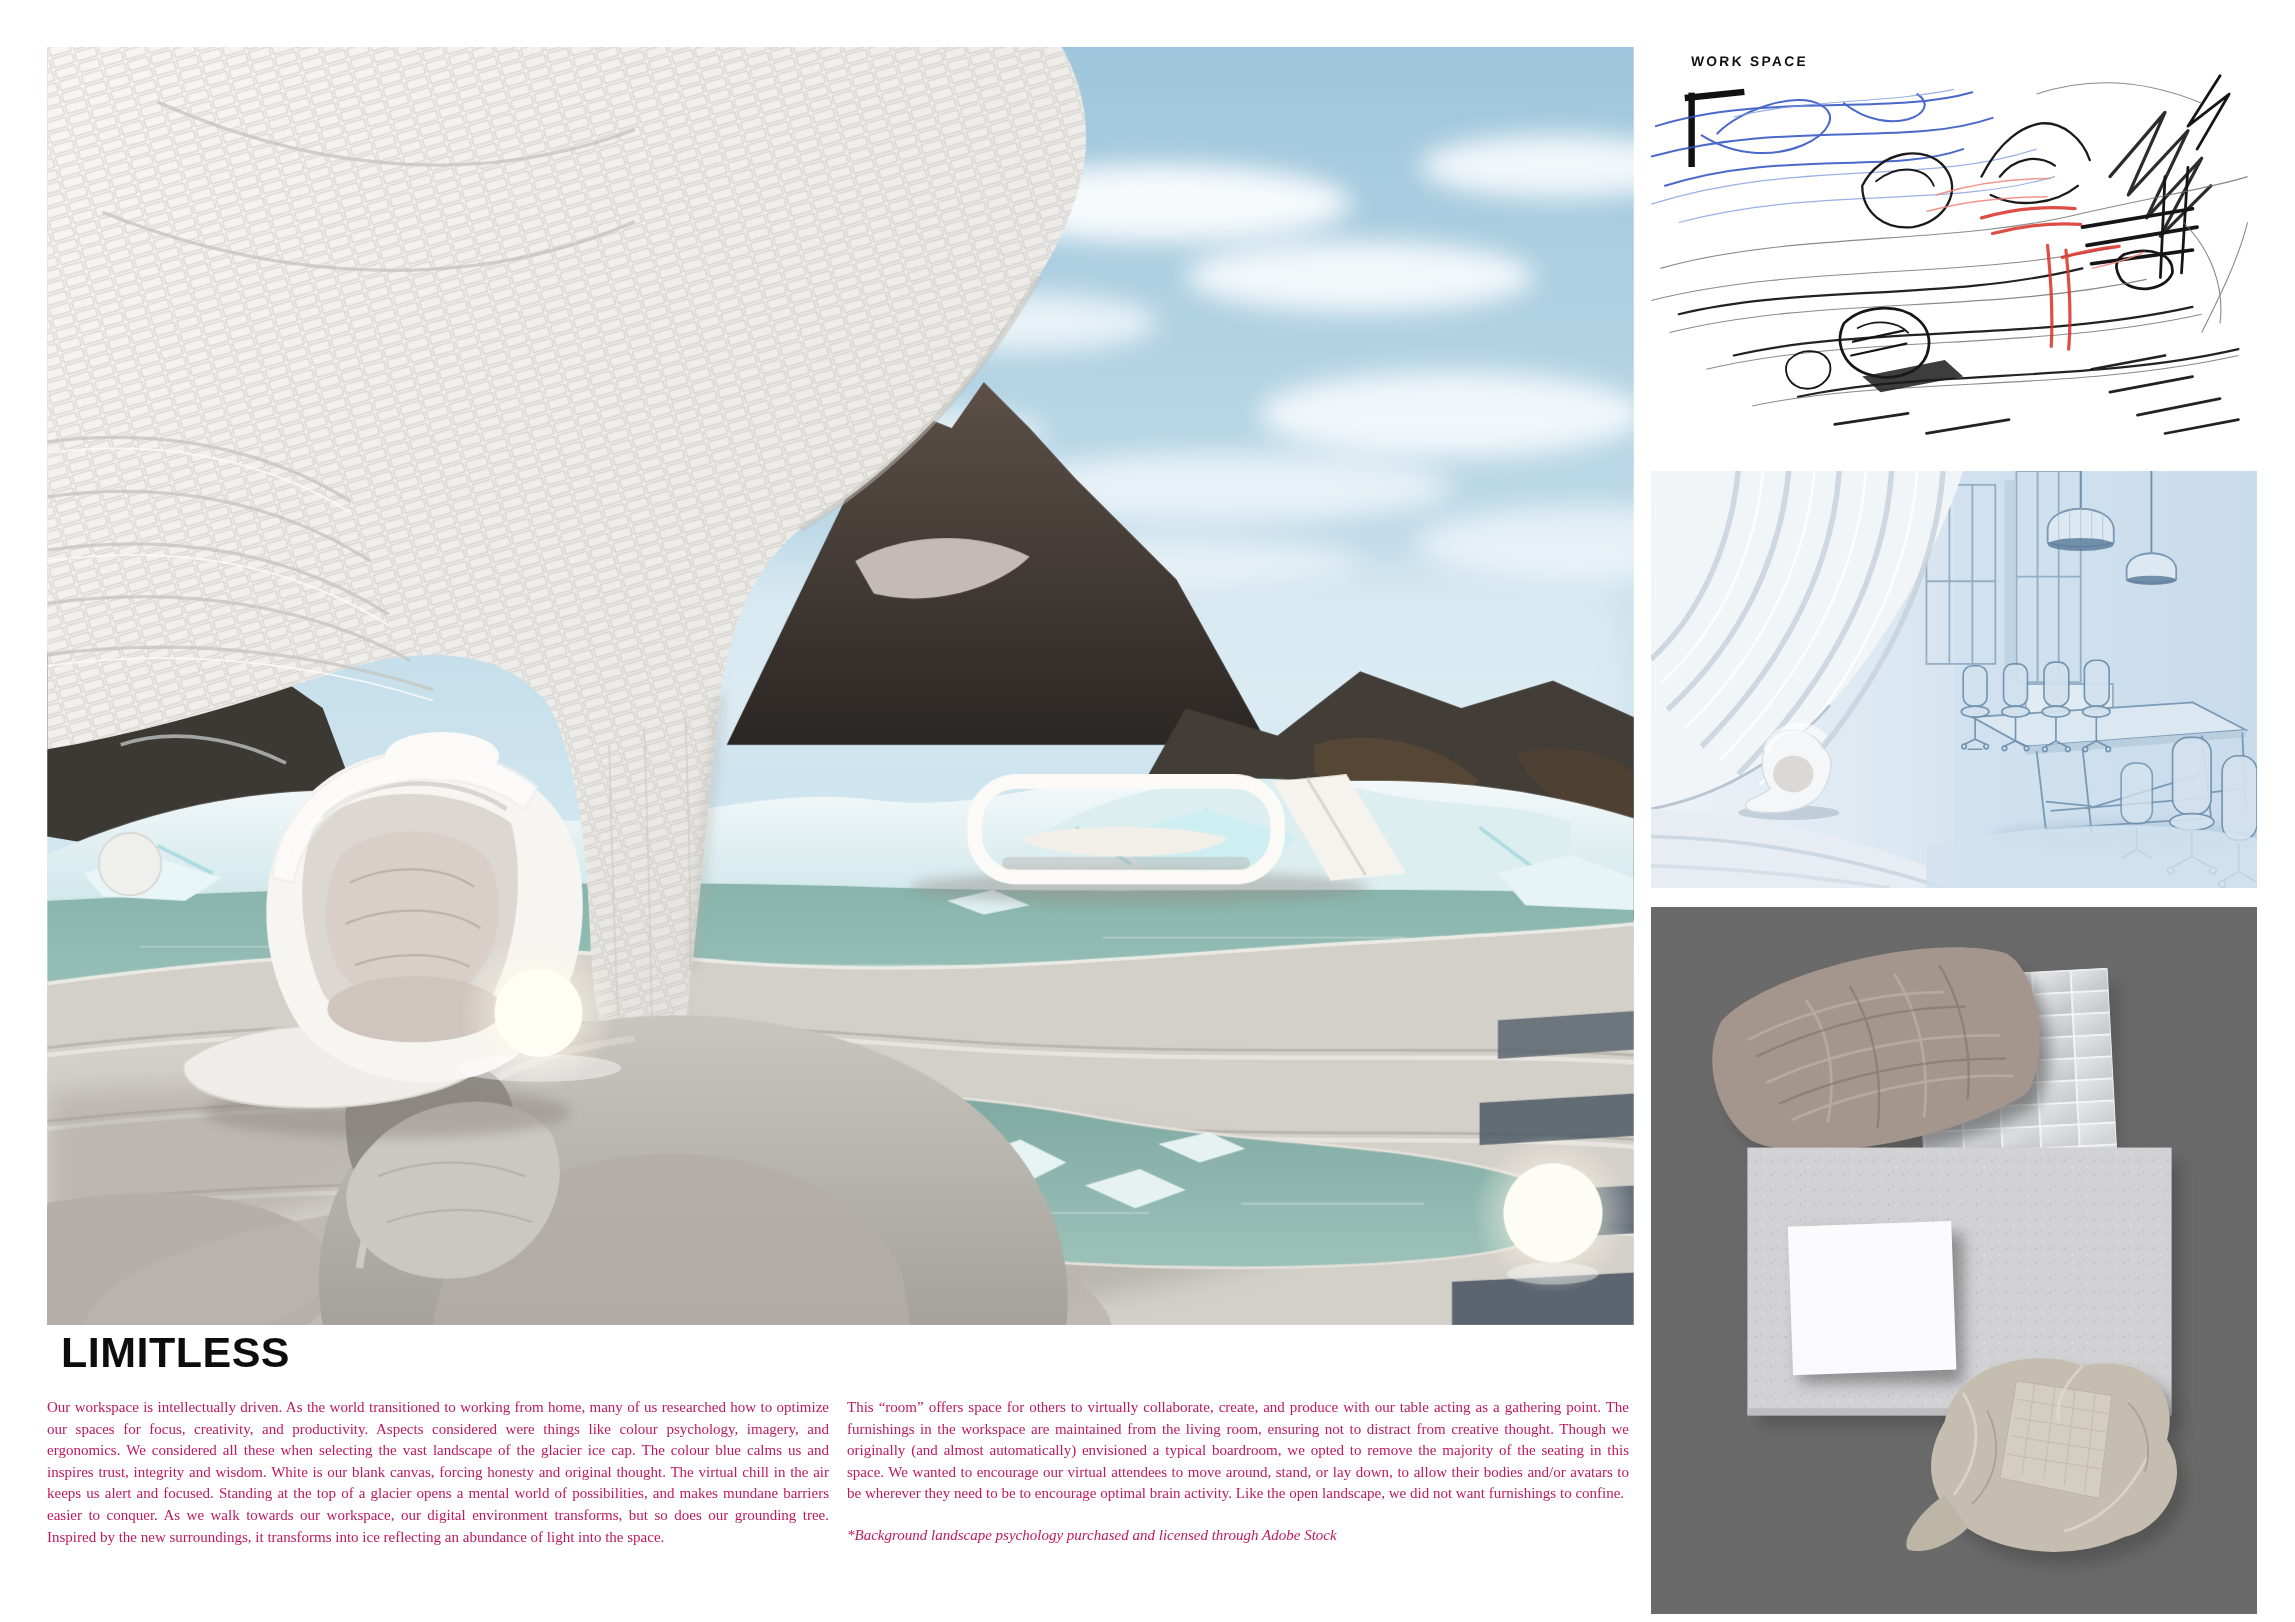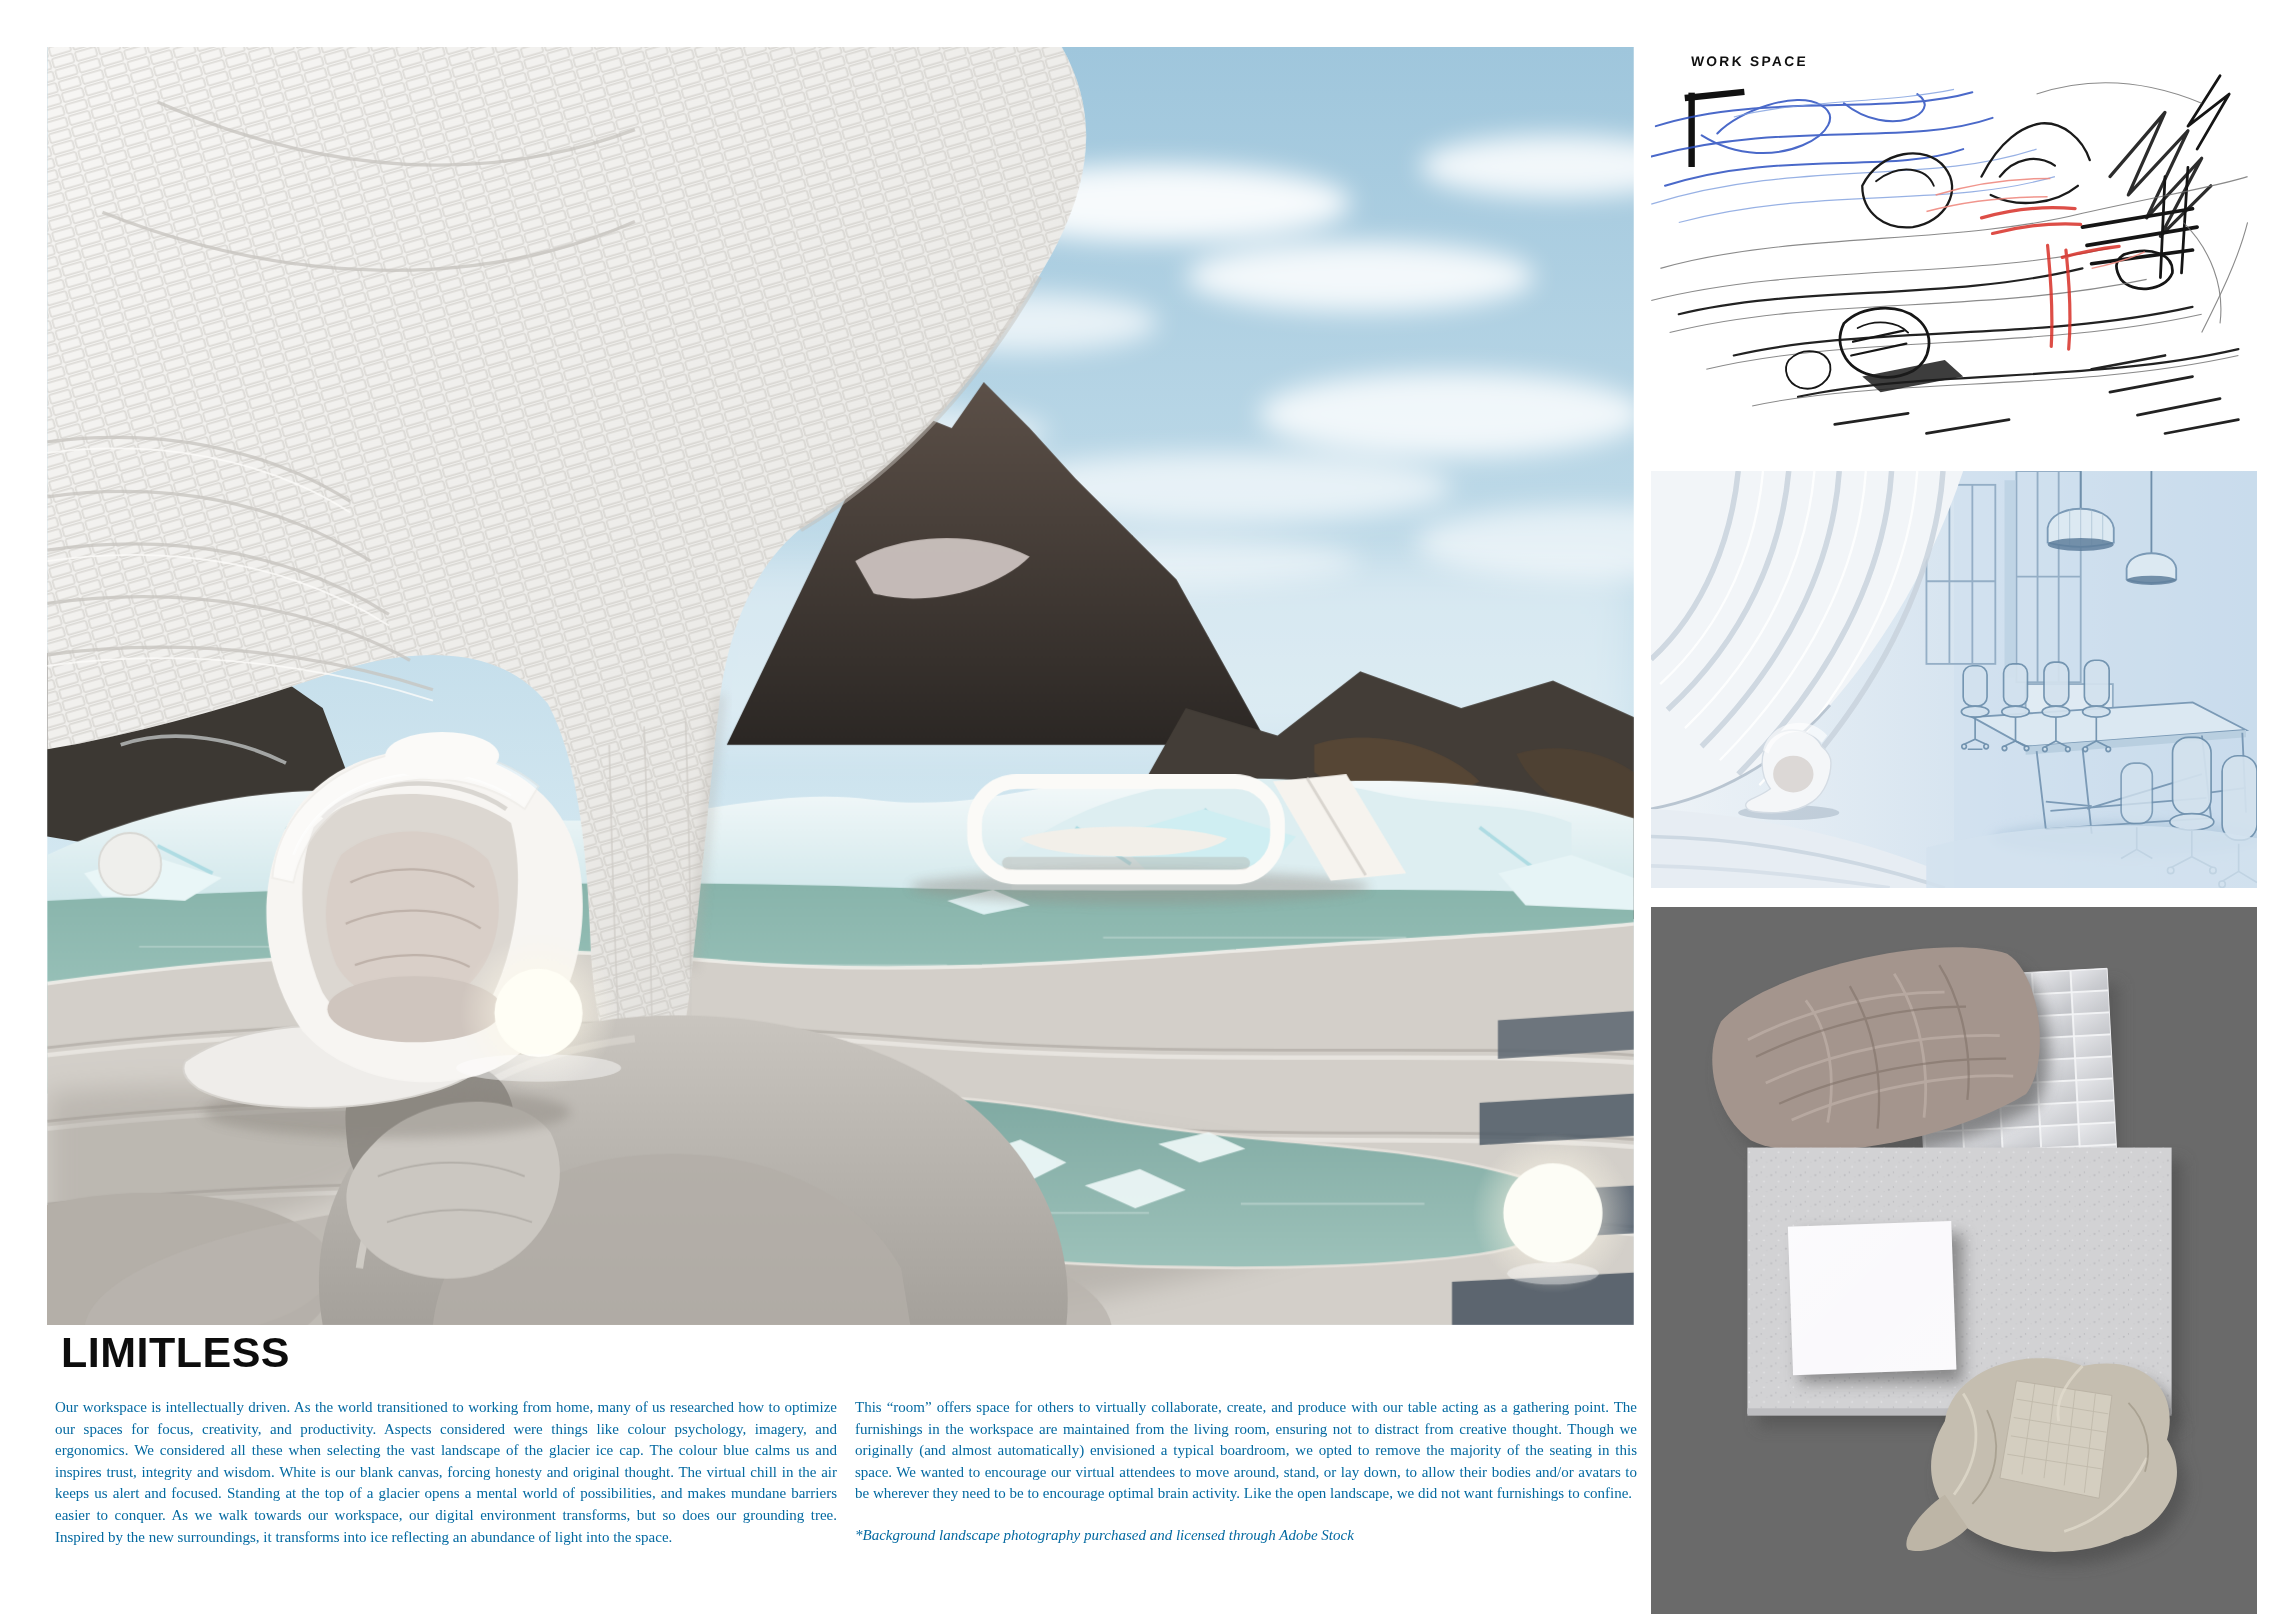--- a/index.html
+++ b/index.html
@@ -9,22 +9,22 @@
   figure{margin:0;padding:0;position:absolute;overflow:hidden;}
   .main-image{left:47px;top:47px;width:1587px;height:1278px;}
   .sketch-panel{left:1651px;top:39px;width:606px;height:422px;background:#ffffff;}
   .render-panel{left:1651px;top:471px;width:606px;height:417px;}
   .mood-panel{left:1651px;top:907px;width:606px;height:707px;}
   svg{display:block;}
   .sketch-label{position:absolute;left:40px;top:14.7px;font-weight:bold;font-size:13.8px;
       letter-spacing:2.3px;color:#101010;transform:skewX(-3deg);}
   .page-title{position:absolute;left:61px;top:1328px;margin:0;font-size:43px;font-weight:bold;
       letter-spacing:0.5px;color:#0d0d0d;font-family:"Liberation Sans",sans-serif;}
-  .col{position:absolute;top:1397px;width:782px;color:#0369a1;
-      font-family:"Liberation Serif",serif;font-size:15px;line-height:21.6px;margin-left:8px;}
+  .col{position:absolute;top:1397px;width:782px;color:#be185d;
+      font-family:"Liberation Serif",serif;font-size:15px;line-height:21.6px;}
   .col p{margin:0;text-align:justify;}
   .col1{left:47px;}
   .col2{left:847px;}
   .footnote{margin-top:20px !important;font-style:italic;text-align:left !important;}
 </style>
 </head>
 <body>
 
 <div class="board">
 
@@ -549,17 +549,17 @@
   </figure>
 
   <h1 class="page-title">LIMITLESS</h1>
 
   <div class="col col1">
     <p>Our workspace is intellectually driven. As the world transitioned to working from home, many of us researched how to optimize our spaces for focus, creativity, and productivity. Aspects considered were things like colour psychology, imagery, and ergonomics. We considered all these when selecting the vast landscape of the glacier ice cap. The colour blue calms us and inspires trust, integrity and wisdom. White is our blank canvas, forcing honesty and original thought. The virtual chill in the air keeps us alert and focused. Standing at the top of a glacier opens a mental world of possibilities, and makes mundane barriers easier to conquer. As we walk towards our workspace, our digital environment transforms, but so does our grounding tree. Inspired by the new surroundings, it transforms into ice reflecting an abundance of light into the space.</p>
   </div>
 
   <div class="col col2">
     <p>This “room” offers space for others to virtually collaborate, create, and produce with our table acting as a gathering point. The furnishings in the workspace are maintained from the living room, ensuring not to distract from creative thought. Though we originally (and almost automatically) envisioned a typical boardroom, we opted to remove the majority of the seating in this space. We wanted to encourage our virtual attendees to move around, stand, or lay down, to allow their bodies and/or avatars to be wherever they need to be to encourage optimal brain activity. Like the open landscape, we did not want furnishings to confine.</p>
-    <p class="footnote">*Background landscape photography purchased and licensed through Adobe Stock</p>
+    <p class="footnote">*Background landscape psychology purchased and licensed through Adobe Stock</p>
   </div>
 
 </div>
 
 
 </body></html>

